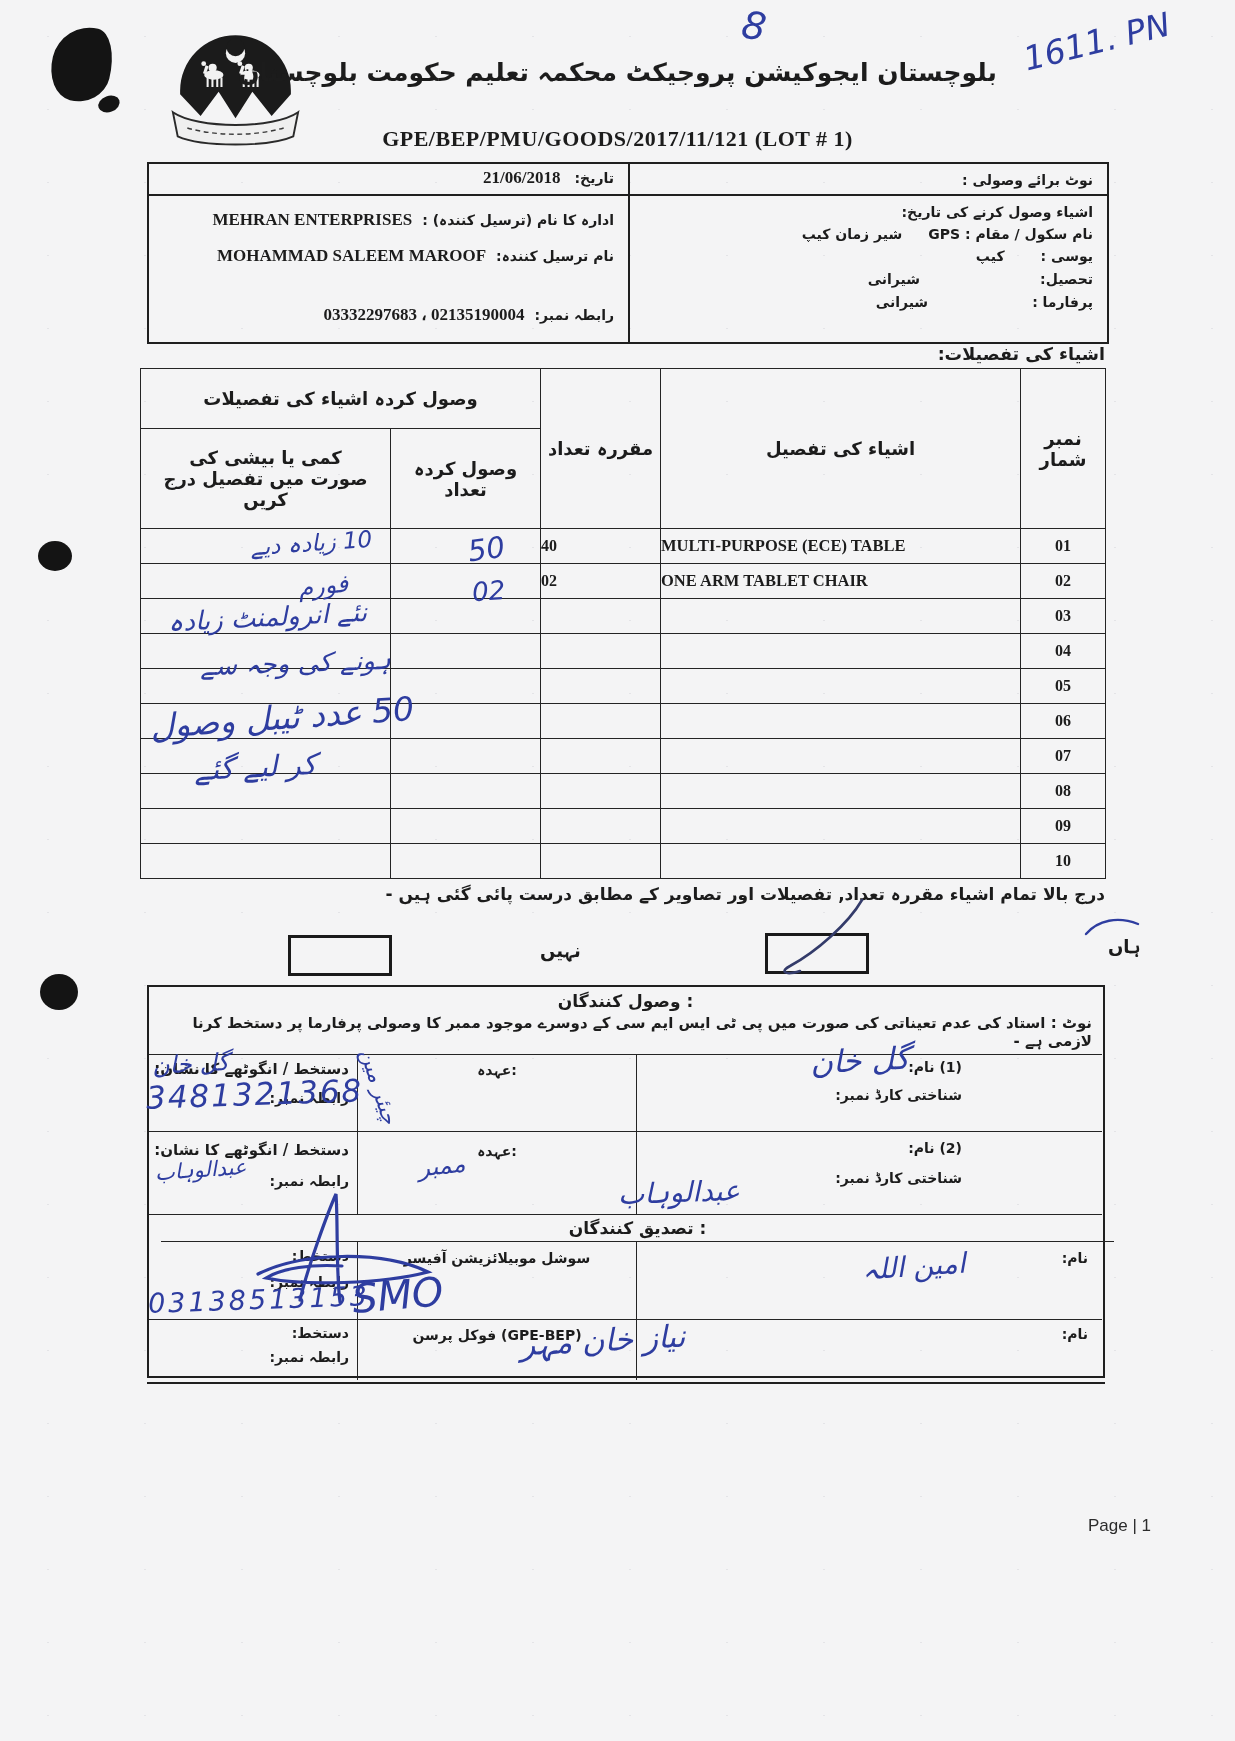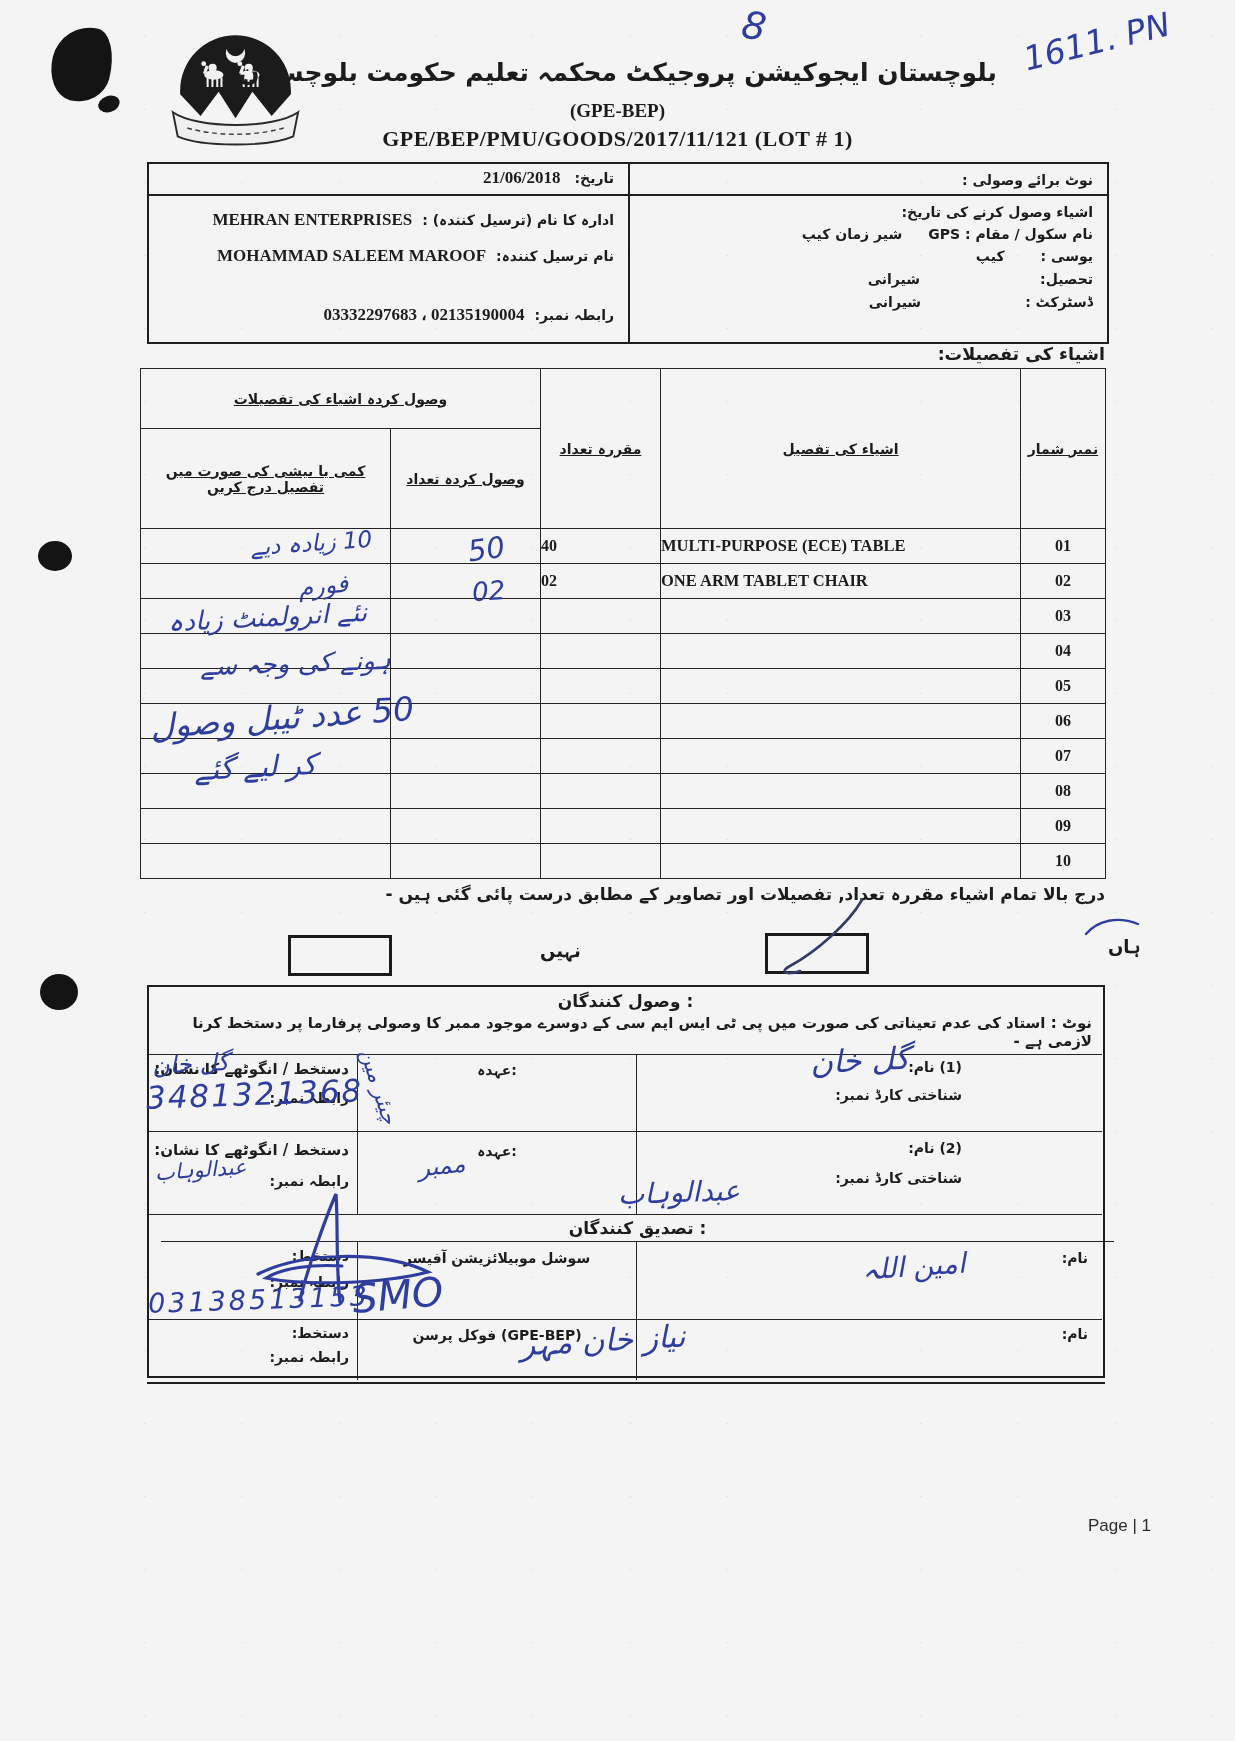--- a/index.html
+++ b/index.html
@@ -33,21 +33,21 @@
   .info-row2{display:flex;flex-direction:row-reverse;flex:1;}
   .info-cell-r{width:479px;border-left:2px solid #1f1f1f;box-sizing:border-box;}
   .info-cell-l{flex:1;box-sizing:border-box;}
   .lbl{font-size:14px;font-weight:bold;}
   .info-line{display:flex;direction:rtl;padding:0 14px;align-items:baseline;}
   .val-en{font-family:"Liberation Serif",serif;font-weight:bold;font-size:17px;direction:ltr;}
   
   .sec-label{left:0;top:344px;width:1105px;text-align:right;font-size:17.5px;font-weight:bold;}
   table.items{position:absolute;left:140px;top:368px;width:965px;border-collapse:collapse;table-layout:fixed;direction:rtl;}
   table.items th,table.items td{border:1.6px solid #242424;padding:0;box-sizing:border-box;}
-  table.items thead th{font-size:14px;font-weight:bold;text-align:center;vertical-align:middle;text-decoration:underline;}
+  table.items thead th{font-size:18px;font-weight:bold;text-align:center;vertical-align:middle;}
   td.c-serial{font-family:"Liberation Serif",serif;font-weight:bold;font-size:16px;text-align:center;}
   td.c-desc{direction:ltr;text-align:left;padding-left:8px;font-family:"Liberation Serif",serif;font-weight:bold;font-size:16.5px;}
   td.c-qty{direction:ltr;text-align:left;padding-left:24px;font-family:"Liberation Serif",serif;font-weight:bold;font-size:16px;}
   tbody tr{height:35px;}
   
   .statement{left:0;top:884px;width:1105px;text-align:right;font-size:17px;font-weight:bold;}
   .chk-box{position:absolute;border:3px solid #1a1a1a;background:transparent;}
   .yes-box{left:765px;top:933px;width:98px;height:35px;}
   .no-box{left:288px;top:935px;width:98px;height:35px;}
   .yesno-lbl{font-size:18px;font-weight:bold;}
@@ -103,21 +103,20 @@
       </g>
       <path d="M4,70 C24,84 88,84 108,70 L104,90 C84,99 28,99 8,90 Z" fill="#efefef" stroke="#2a2a2a" stroke-width="1.6"></path>
       <path d="M16,83 C40,90 72,90 96,83" fill="none" stroke="#3a3a3a" stroke-width="1.2" stroke-dasharray="4 3"></path>
     </svg>
   </div>
 
   <div class="abs hw" style="left:742px;top:4px;font-size:38px;transform:rotate(9deg);">8</div>
   <div class="abs hw" style="left:1022px;top:22px;font-size:33px;transform:rotate(-14deg);">1611. PN</div>
 
   <div class="abs org-title rtl">بلوچستان ایجوکیشن پروجیکٹ محکمہ تعلیم حکومت بلوچستان</div>
-  <div class="abs program serif">(GPE-BEP)</div>
   <div class="abs doc-ref serif">GPE/BEP/PMU/GOODS/2017/11/121 (LOT # 1)</div>
 
   <div class="abs info-table">
     <div class="info-row1">
       <div class="info-cell-r">
         <div class="info-line lbl" style="margin-top:8px;">نوٹ برائے وصولی :</div>
       </div>
       <div class="info-cell-l">
         <div class="info-line" style="margin-top:4px;justify-content:flex-start;gap:14px;">
           <span class="lbl">تاریخ:</span>
@@ -134,21 +133,21 @@
         </div>
         <div class="info-line" style="margin-top:6px;gap:36px;">
           <span class="lbl">یوسی :</span>
           <span class="lbl">کیپ</span>
         </div>
         <div class="info-line" style="margin-top:7px;gap:120px;">
           <span class="lbl">تحصیل:</span>
           <span class="lbl">شیرانی</span>
         </div>
         <div class="info-line" style="margin-top:7px;gap:104px;">
-          <span class="lbl">ڈسٹرکٹ :</span>
+          <span class="lbl">پرفارما :</span>
           <span class="lbl">شیرانی</span>
         </div>
       </div>
       <div class="info-cell-l">
         <div class="info-line" style="margin-top:14px;justify-content:flex-start;gap:10px;">
           <span class="lbl">ادارہ کا نام (ترسیل کنندہ) :</span>
           <span class="val-en">MEHRAN ENTERPRISES</span>
         </div>
         <div class="info-line" style="margin-top:16px;justify-content:flex-start;gap:10px;">
           <span class="lbl">نام ترسیل کنندہ:</span>

